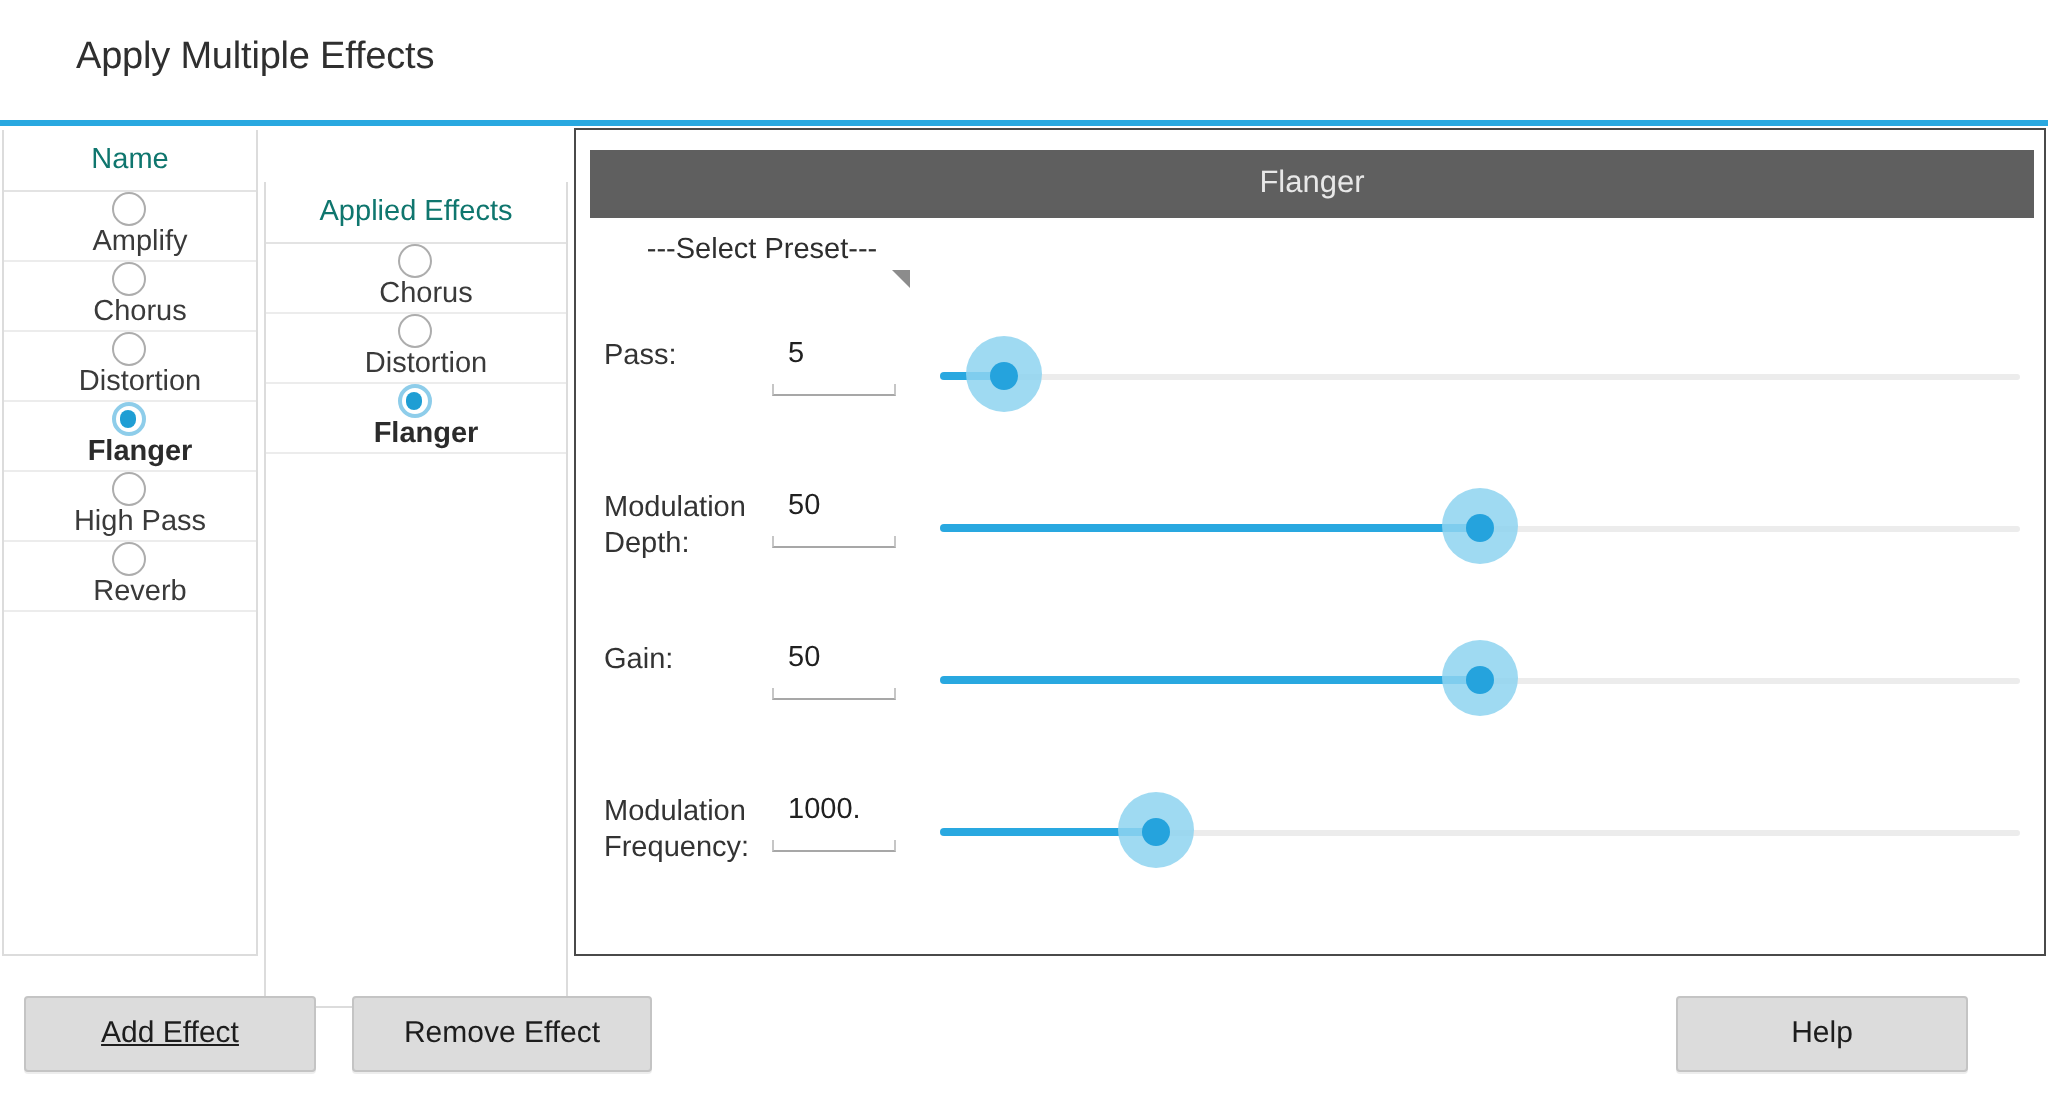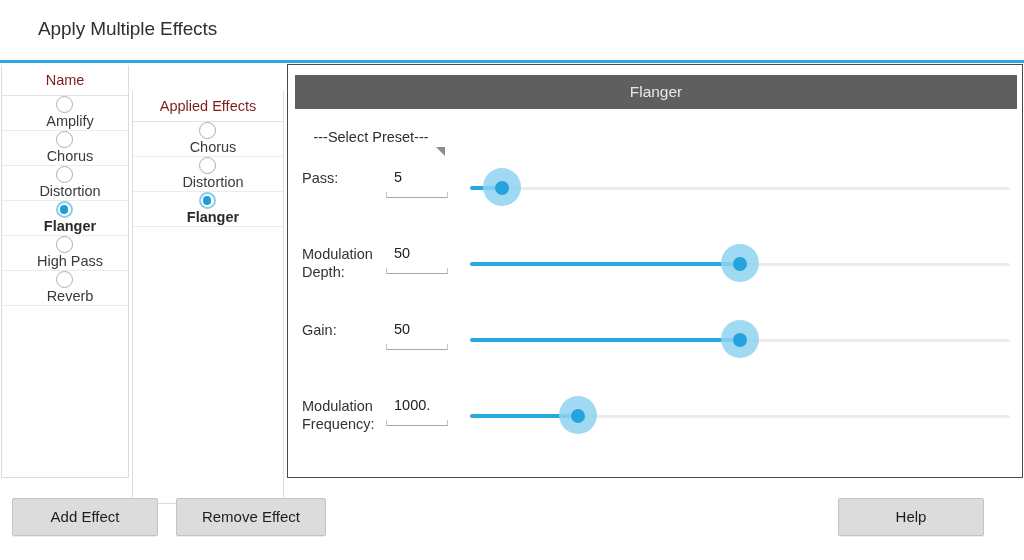--- a/index.html
+++ b/index.html
@@ -46,21 +46,21 @@
     overflow: hidden;
   }
   #name-panel     { left: 1px;   width: 128px; height: 413px; }
   #applied-panel  { left: 132px; width: 152px; height: 413px; margin-top: 26px; }
 
   .list-header {
     height: 31px;
     line-height: 31px;
     text-align: center;
     font-size: 14.5px;
-    color: #7f1d1d;
+    color: #0f766e;
     border-bottom: 1px solid #e3e3e3;
     background: #ffffff;
   }
 
   .list-row {
     height: 35px;
     display: flex;
     align-items: center;
     border-bottom: 1px solid #ececec;
     padding-left: 10px;
@@ -117,22 +117,22 @@
     background: #5f5f5f;
     color: #e8e8e8;
     font-size: 15.5px;
     text-align: center;
     line-height: 34px;
   }
 
   
   #preset-combo {
     position: absolute;
-    left: 8px; top: 52px;
-    width: 160px; height: 34px; margin-top: 12px;
+    left: 18px; top: 52px;
+    width: 160px; height: 34px;
   }
   #preset-label {
     position: absolute;
     left: 0; top: 0;
     width: 150px;
     text-align: center;
     font-size: 14.5px;
     color: #2e2e2e;
     white-space: nowrap;
   }
@@ -224,21 +224,21 @@
     position: absolute;
     background: #dcdcdc;
     border: 1px solid #c4c4c4;
     border-radius: 2px;
     font-size: 15px;
     color: #1d1d1d;
     text-align: center;
     cursor: default;
     box-shadow: 0 1px 0 rgba(0,0,0,0.07);
   }
-  #btn-add    { left: 12px;  top: 498px; width: 146px; height: 38px; line-height: 36px; }
+  #btn-add    { left: 12px;  top: 498px; width: 146px; height: 38px; line-height: 36px; text-decoration: underline; }
   #btn-remove { left: 176px; top: 498px; width: 150px; height: 38px; line-height: 36px; }
   #btn-help   { left: 838px; top: 498px; width: 146px; height: 38px; line-height: 36px; }
 </style>
 </head>
 <body>
 
 <div id="app">
 
   <div id="page-title">Apply Multiple Effects</div>
 

